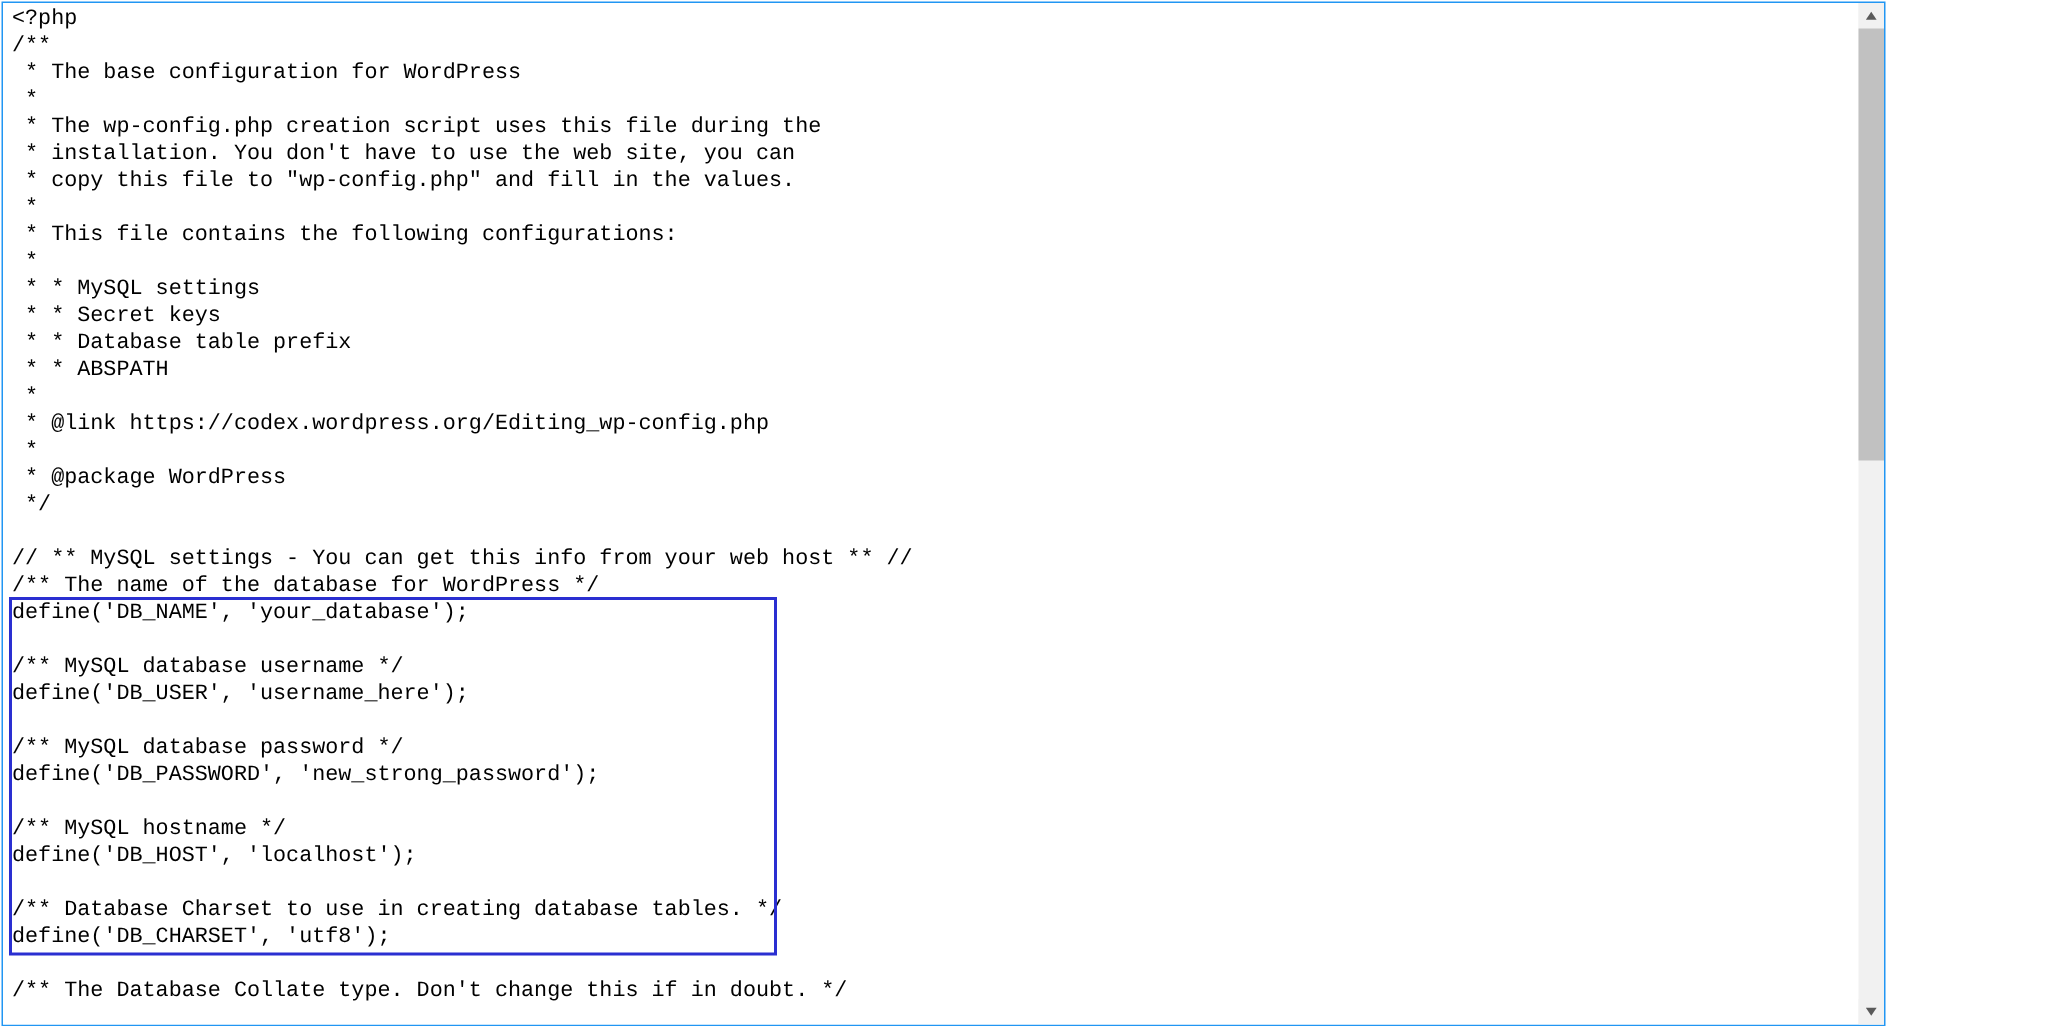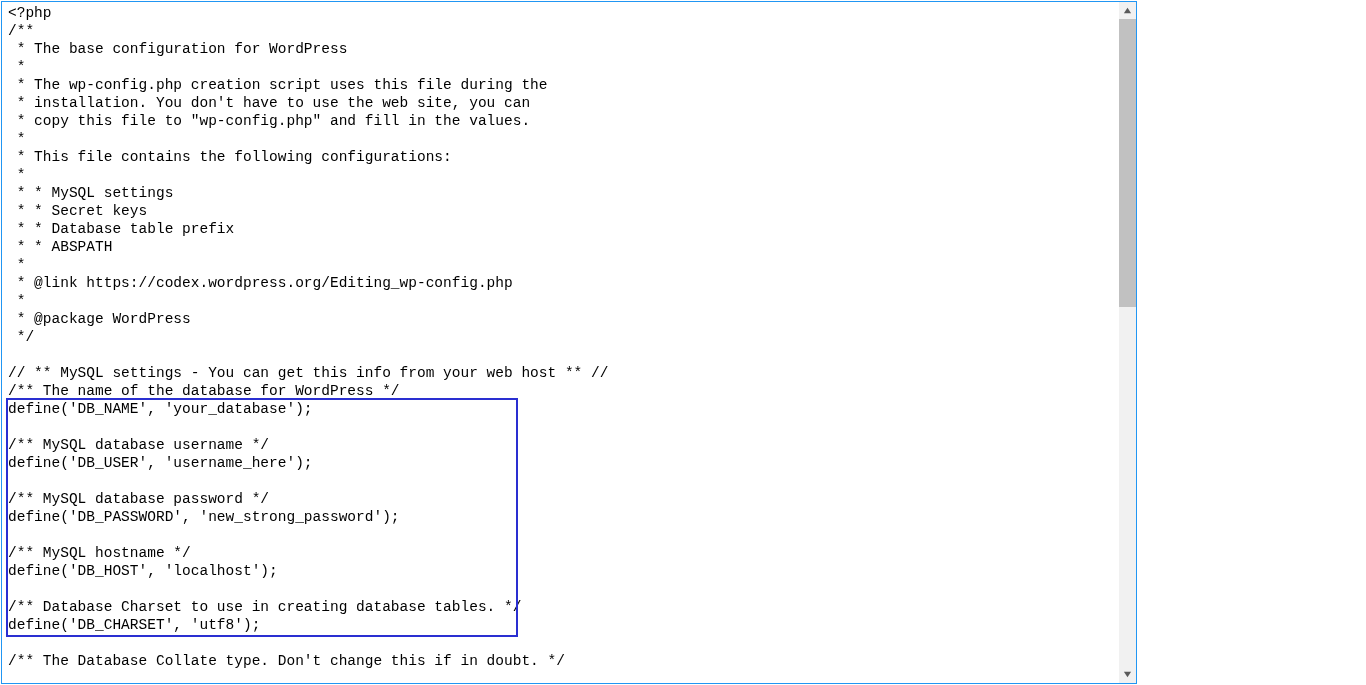--- a/index.html
+++ b/index.html
@@ -1,18 +1,18 @@
 <!DOCTYPE html>
 <html><head>
 <meta charset="utf-8">
 <style>
   * { margin:0; padding:0; box-sizing:border-box; }
   html,body{ width:1366px; height:685px; overflow:hidden; font-family:Arial,sans-serif; }
   .window{
-    position:absolute; left:1px; top:1px; width:1136px; height:683px;
+    position:absolute; left:1px; top:1px; width:1256px; height:683px;
     border:1px solid #2196f3; background:#fff;
   }
   .scroll-area{
     position:absolute; left:0; top:0; right:17px; bottom:0;
     overflow:hidden; background:#fff;
   }
   .code{
     font-family:Consolas,'Courier New',monospace;
     font-size:14.5px; line-height:18px; color:#000;
     white-space:pre; padding:2px 6px 6px 6px;

